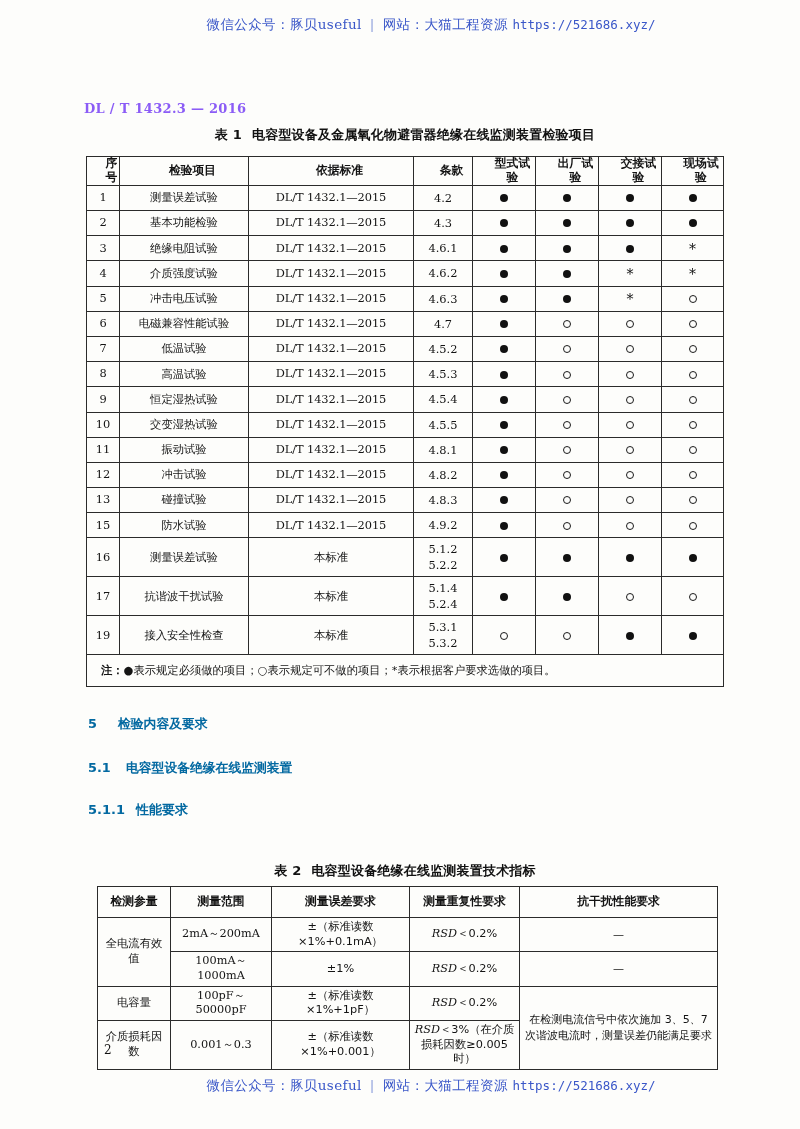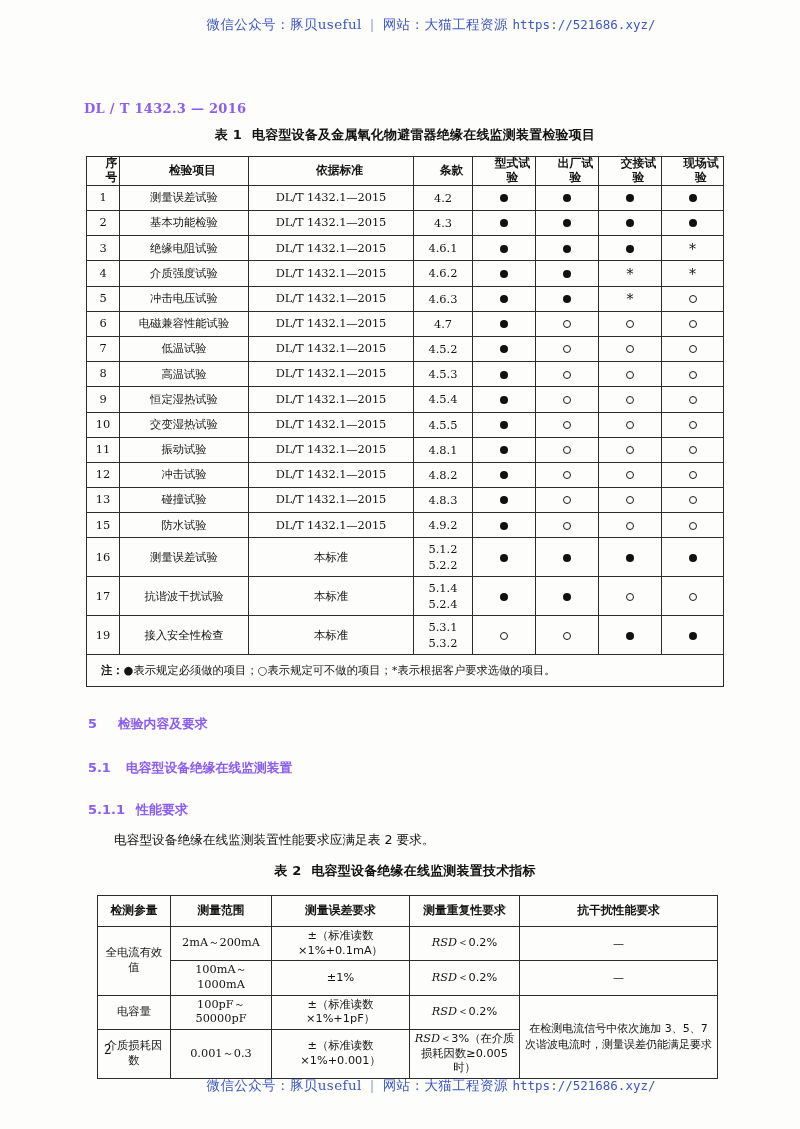--- a/index.html
+++ b/index.html
@@ -153,21 +153,21 @@
     height: 24px;
     font-size: 11.3px;
   }
   .note-row .nb { font-weight: bold; }
 
   
   .hd {
     position: absolute;
     left: 88px;
     font-weight: bold;
-    color: #8b5cf6;
+    color: #0369a1;
     white-space: nowrap;
   }
   .hd .n { display: inline-block; }
   #h5      { top: 716px; font-size: 12.8px; }
   #h5 .n   { width: 30px; }
   #h51     { top: 760px; font-size: 12.8px; }
   #h51 .n  { width: 38px; }
   #h511    { top: 801px; font-size: 13px; }
   #h511 .n { width: 48px; }
 
@@ -182,21 +182,20 @@
 
   
   #table2-wrap {
     position: absolute;
     left: 97px;
     top: 886px;
     width: 620px;
   }
   #table2 {
     border: 1.6px solid #1c1c1c;
-    margin-top: 9px;
   }
   #table2 td {
     border: 0.9px solid #2b2b2b;
     text-align: center;
     vertical-align: middle;
     font-size: 11.3px;
     color: #141414;
     padding: 2px 3px;
     height: 25px;
     line-height: 1.3;
@@ -485,21 +484,20 @@
 
   <div class="hd" id="h5">
     <span class="n">5</span><span>检验内容及要求</span>
   </div>
   <div class="hd" id="h51">
     <span class="n">5.1</span><span>电容型设备绝缘在线监测装置</span>
   </div>
   <div class="hd" id="h511">
     <span class="n">5.1.1</span><span>性能要求</span>
   </div>
-  <div class="para">电容型设备绝缘在线监测装置性能要求应满足表 2 要求。</div>
 
   <div class="tbl-caption" id="cap2">
     <span class="cap-num">表 2</span><span>电容型设备绝缘在线监测装置技术指标</span>
   </div>
 
   <div id="table2-wrap">
     <table id="table2">
       <colgroup>
         <col style="width:73px">
         <col style="width:101px">

